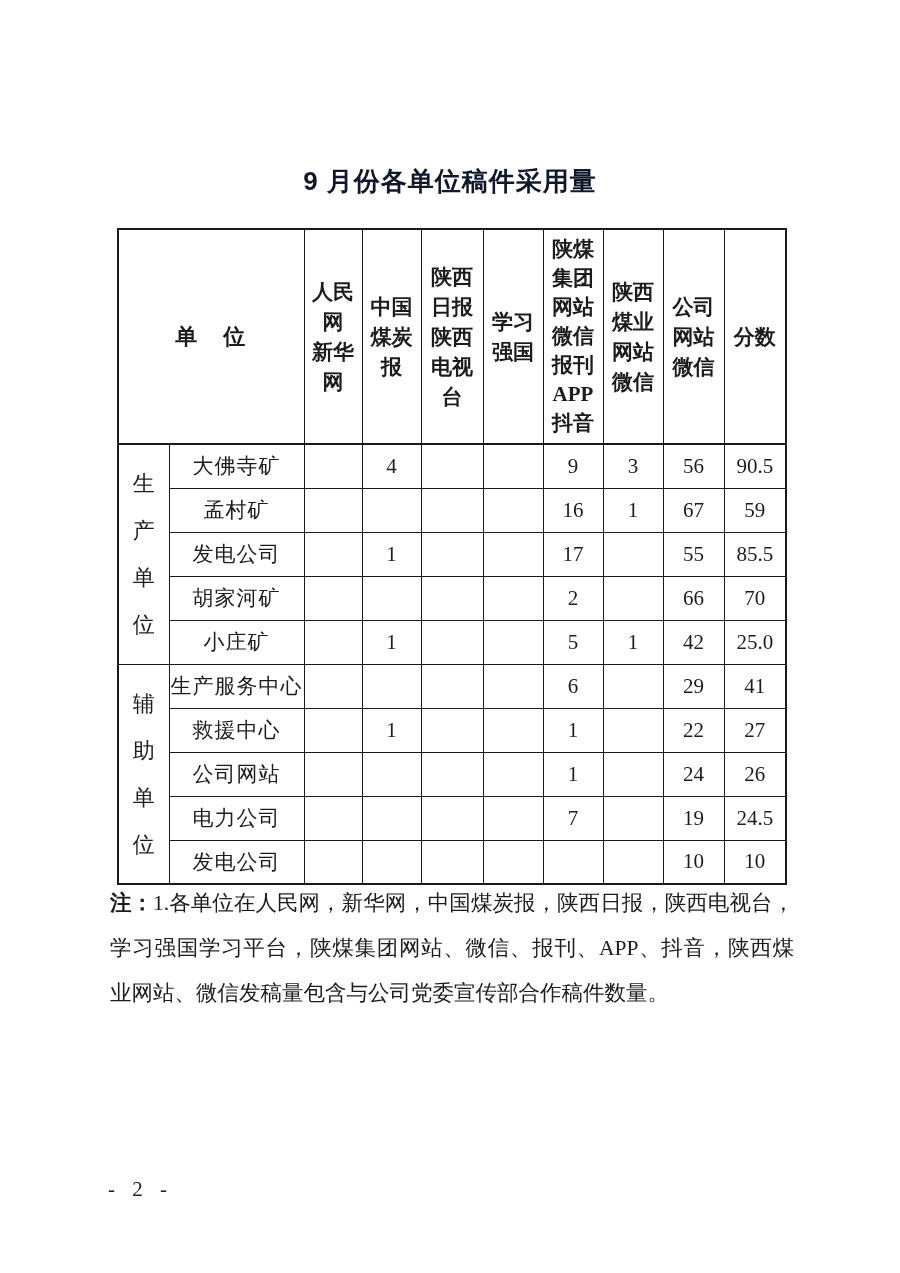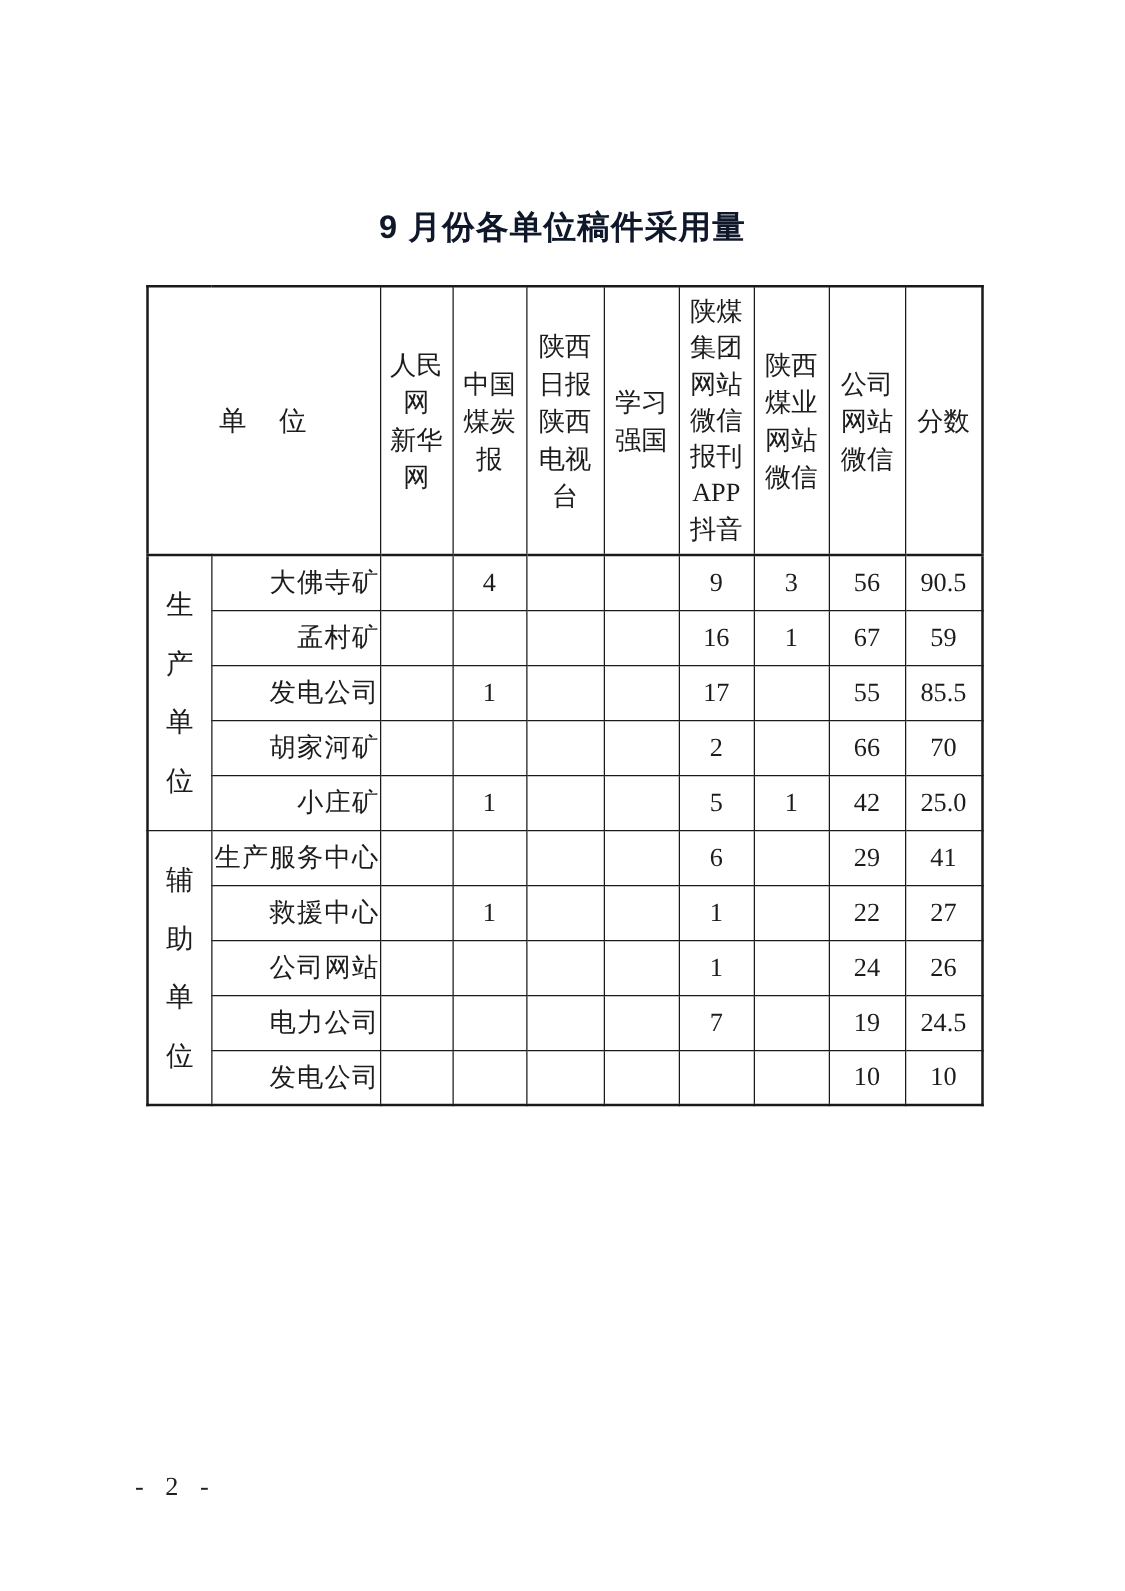--- a/index.html
+++ b/index.html
@@ -32,37 +32,37 @@
   .score-table th, .score-table td {
     border: 1px solid #1a1a1a;
     padding: 0;
     font-weight: normal;
     font-size: 21px;
     text-align: center;
     vertical-align: middle;
     overflow: hidden;
   }
   .score-table thead tr { height: 215px; }
-  .score-table thead th { border-bottom: 2px solid #1a1a1a; }
+  .score-table thead th { border-bottom: 2px solid #1a1a1a; font-weight: bold; }
   th.unit-hdr-cell {
     vertical-align: middle;
     font-size: 22px;
     letter-spacing: 2px;
   }
   .col-hdr { vertical-align: top; }
   .hdr-line { line-height: 30px; }
   .hc0, .hc1, .hc2, .hc5, .hc6 { padding-top: 12px; }
   .hc3 { padding-top: 42px; margin-top: 17px; }
   .hc4 { padding-top: 6px; }
   .hc4 .hdr-line { line-height: 29px; }
   .hc7 { vertical-align: middle; margin-left: 38px; }
   .score-table tbody tr { height: 44px; }
   td.group-cell { font-size: 22px; vertical-align: middle; }
   .grp-char { line-height: 47px; }
-  td.name-cell { font-size: 21px; letter-spacing: 1px; text-align: right; }
+  td.name-cell { font-size: 21px; letter-spacing: 1px; }
   td.value-cell { font-size: 21px; }
   .notes {
     position: absolute;
     left: 110px; top: 881px;
     width: 684px;
     font-size: 21.5px;
     line-height: 45px;
     text-align: justify;
     color: #1c1c1c;
   }
@@ -267,15 +267,16 @@
         <td class="value-cell"></td>
         <td class="value-cell"></td>
         <td class="value-cell"></td>
         <td class="value-cell">10</td>
         <td class="value-cell">10</td>
       </tr>
     </tbody>
 </table>
 
 <div class="notes">
+  <p><span class="note-label">注：</span><span>1.各单位在人民网，新华网，中国煤炭报，陕西日报，陕西电视台，学习强国学习平台，陕煤集团网站、微信、报刊、APP、抖音，陕西煤业网站、微信发稿量包含与公司党委宣传部合作稿件数量。</span></p>
 </div>
 
 <div class="page-number">- 2 -</div>
 
 </body></html>

